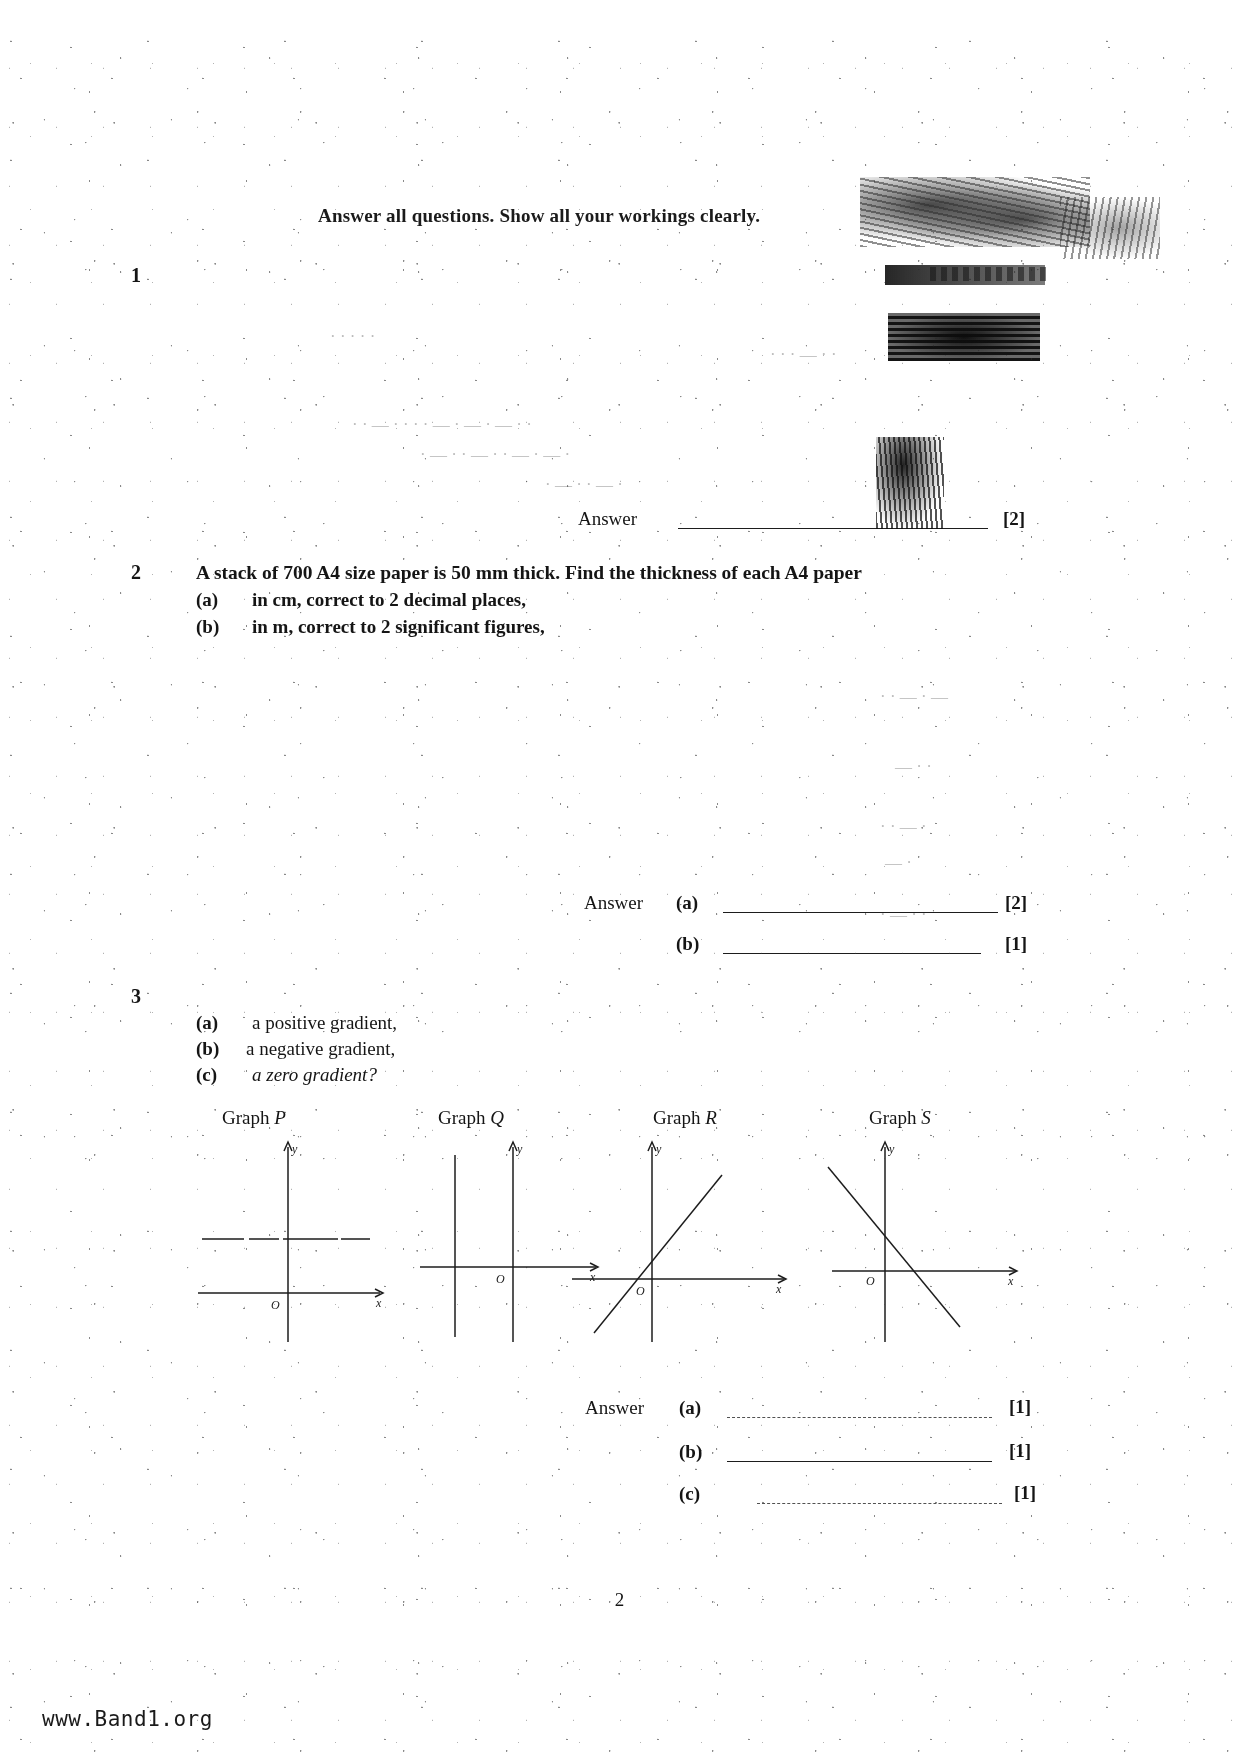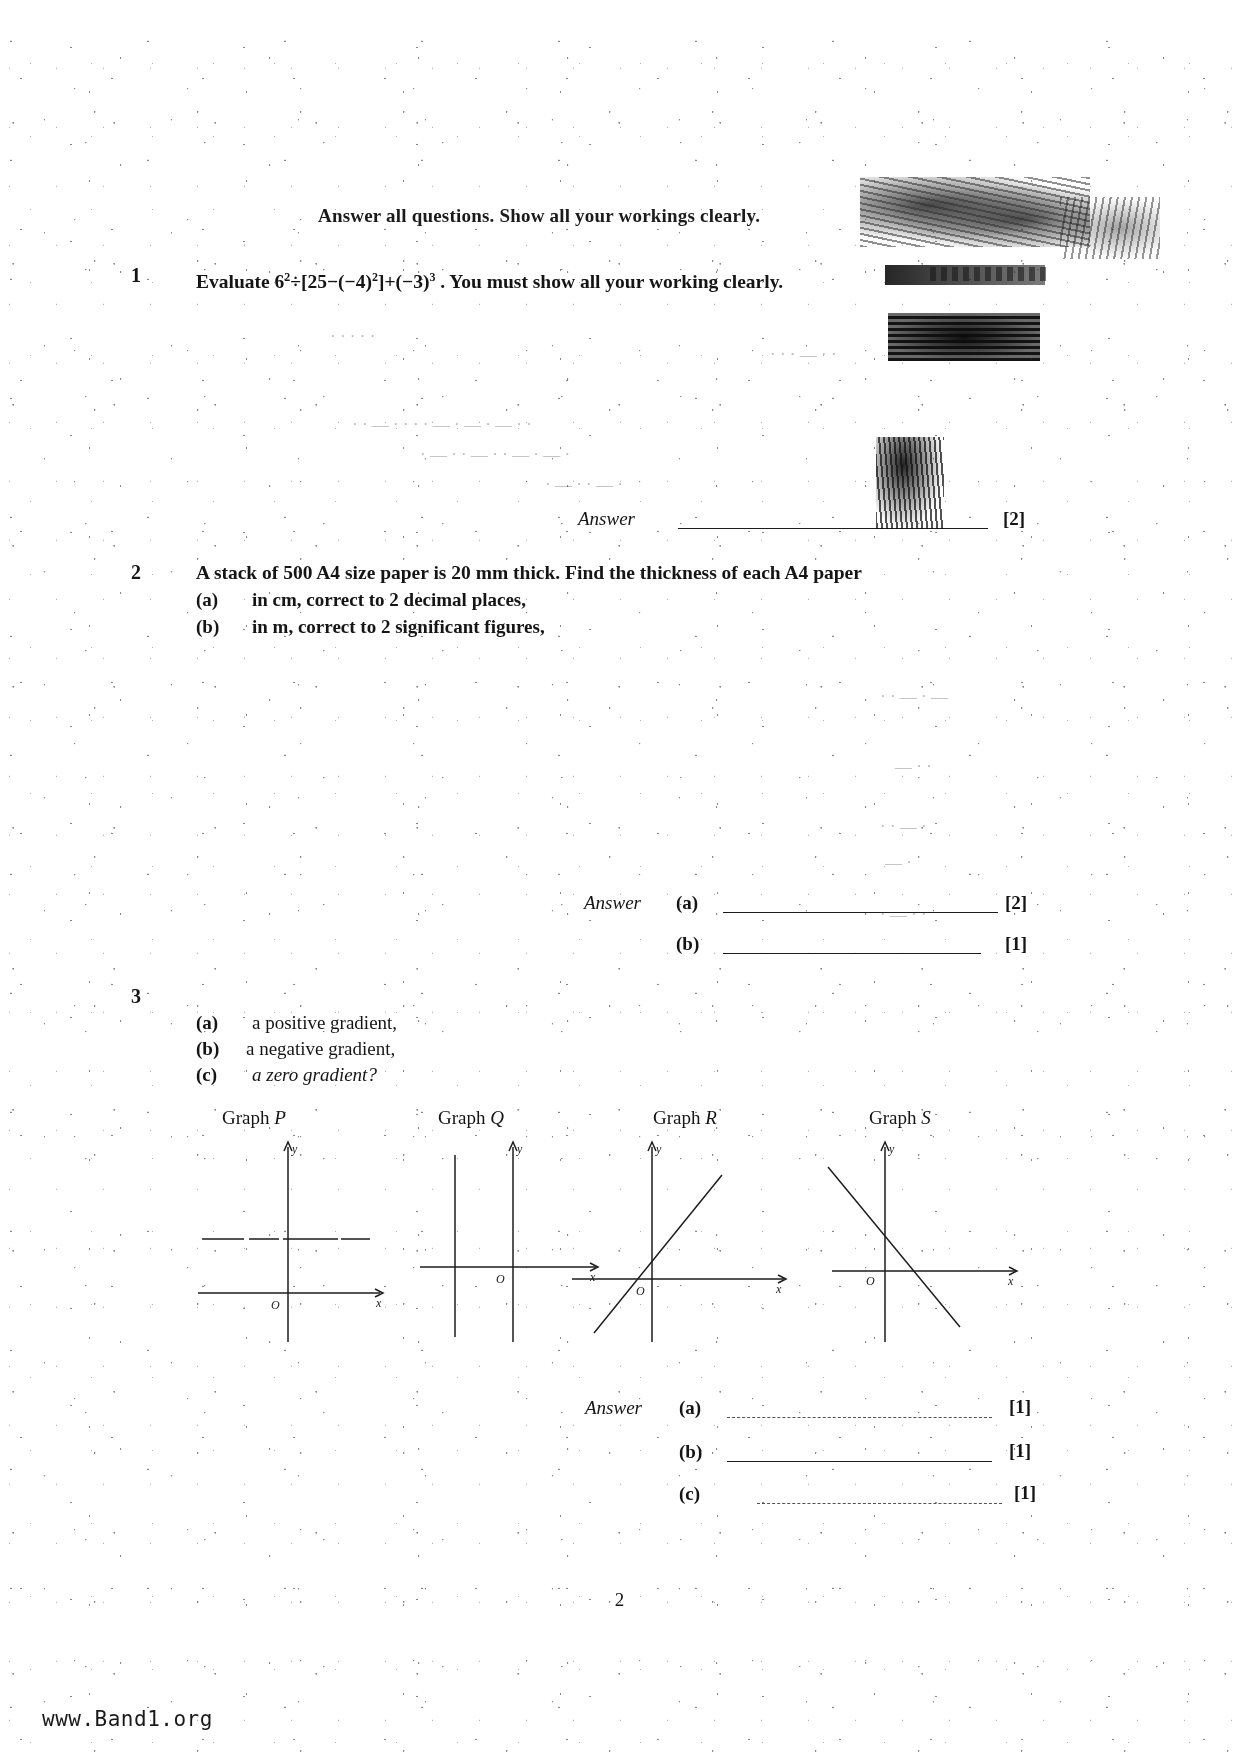--- a/index.html
+++ b/index.html
@@ -79,21 +79,20 @@
     font-size: 19px;
     font-weight: 700;
   }
   .sub-txt { font-size: 19px; }
 
   
   sup { font-size: 12px; vertical-align: super; }
 
   
   .ans-word {
-    font-style: italic;
     font-size: 19px;
   }
   .rule {
     position: absolute;
     height: 0;
     border-bottom: 1.6px solid #1d1d1d;
   }
   .rule.dashy {
     border-bottom: 1.4px solid #333;
     opacity: .85;
@@ -194,34 +193,27 @@
   }
 </style>
 </head>
 <body>
 
 <div class="sheet">
 
   <div class="blk hdr-line">Answer all questions. Show all your workings clearly.</div>
 
   <div class="blk qnum" style="top:237px; left:131px;">1</div>
-  <div class="blk qtext bold" style="top:236px; left:196px; width:790px;">
-    <span>Evaluate</span>
-    <span>
-      <span>6</span><sup>2</sup><span>÷[25−(−4)</span><sup>2</sup><span>]+(−3)</span><sup>3</sup>
-    </span>
-    <span>. You must show all your working clearly.</span>
-  </div>
 
   <div class="blk ans-word" style="top:481px; left:578px;">Answer</div>
   <div class="rule" style="top:501px; left:678px; width:310px;"></div>
   <div class="mark" style="top:481px; left:1003px;">[2]</div>
 
   <div class="blk qnum" style="top:534px; left:131px;">2</div>
-  <div class="blk qtext bold" style="top:533px; left:196px; width:830px;">A stack of 500 A4 size paper is 20 mm thick. Find the thickness of each A4 paper</div>
+  <div class="blk qtext bold" style="top:533px; left:196px; width:830px;">A stack of 700 A4 size paper is 50 mm thick. Find the thickness of each A4 paper</div>
 
   <div class="blk sub-lab" style="top:562px; left:196px;">(a)</div>
   <div class="blk sub-txt bold" style="top:562px; left:252px;">in cm, correct to 2 decimal places,</div>
 
   <div class="blk sub-lab" style="top:589px; left:196px;">(b)</div>
   <div class="blk sub-txt bold" style="top:589px; left:252px;">in m, correct to 2 significant figures,</div>
 
   <div class="blk ans-word" style="top:865px; left:584px;">Answer</div>
   <div class="paren" style="top:865px; left:676px;">(a)</div>
   <div class="rule" style="top:885px; left:723px; width:275px;"></div>

